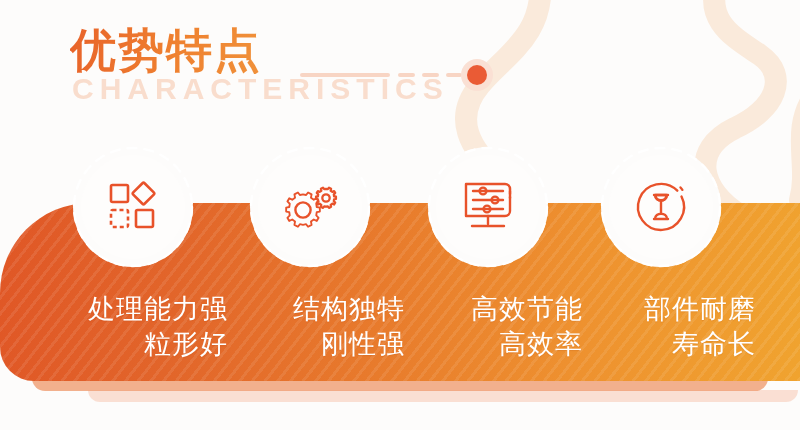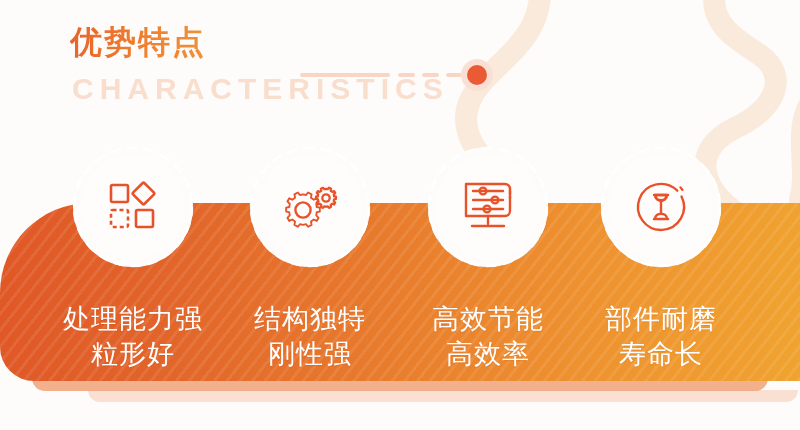--- a/index.html
+++ b/index.html
@@ -32,21 +32,21 @@
     font-weight: bold;
     letter-spacing: 6px;
     color: #f9ddcd;
     font-family: "Liberation Sans", sans-serif;
     white-space: nowrap;
     line-height: 1;
   }
   .title-main {
     position: absolute;
     left: 0px; top: 0px;
-    font-size: 32px;
+    font-size: 46px;
     font-weight: bold;
     letter-spacing: 2px;
     line-height: 1.05;
     white-space: nowrap;
     background: linear-gradient(100deg, #e8632a 0%, #ef8130 55%, #f0913a 100%);
     -webkit-background-clip: text;
     background-clip: text;
     color: transparent;
     -webkit-text-fill-color: transparent;
   }
@@ -85,29 +85,28 @@
         rgba(255,255,255,0) 10px);
   }
 
   
   .nodes { position:absolute; left:0; top:0; width:800px; height:430px; }
 
   
   .label {
     position:absolute;
     width: 190px;
-    text-align:center;
+    text-align:right;
     color:#ffffff;
     font-size: 27px;
     line-height: 1.28;
     font-family: "DejaVu Sans", "Liberation Sans", sans-serif;
     letter-spacing: 1px;
     white-space: pre-line;
     text-shadow: 0 1px 1px rgba(150,50,10,.12);
-    margin-top: 10px;
   }
 </style>
 </head>
 <body>
 
 <div id="stage">
 
   <svg class="ribbons" viewBox="0 0 800 430" xmlns="http://www.w3.org/2000/svg">
     <g fill="none" stroke="#faeadb" stroke-width="22" stroke-linecap="round">
       <path d="M540 -20 C 545 35, 505 55, 480 85 C 452 118, 470 150, 500 175

